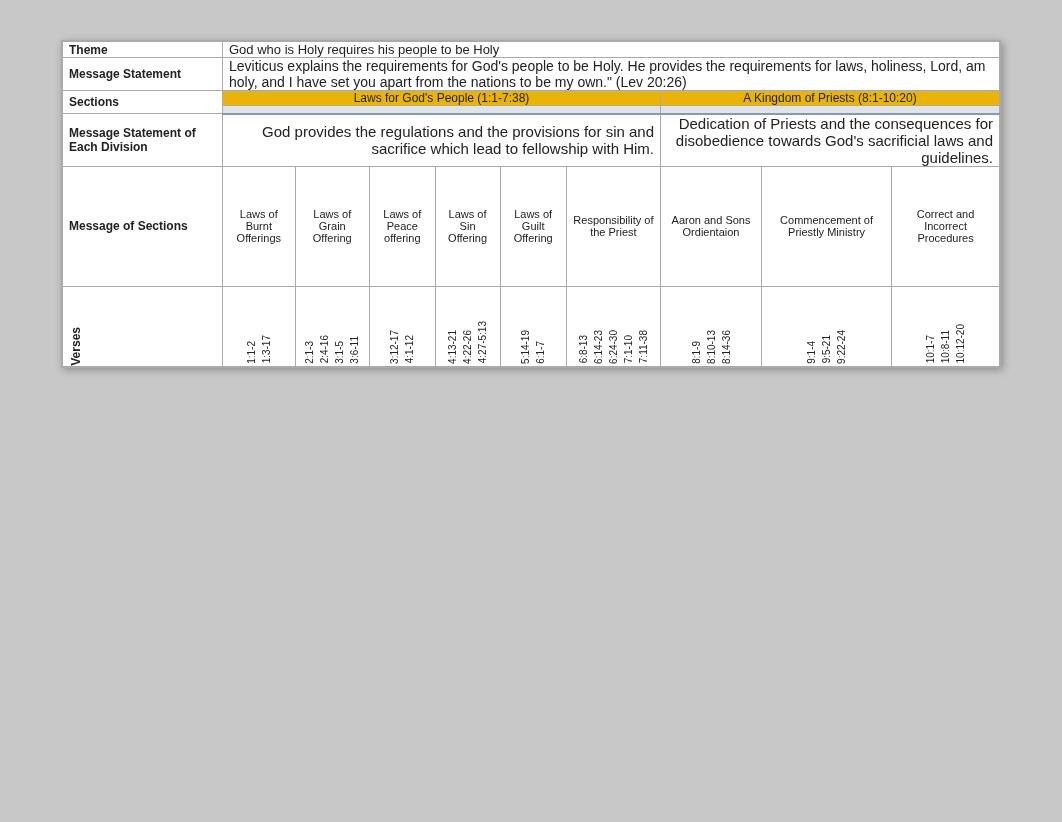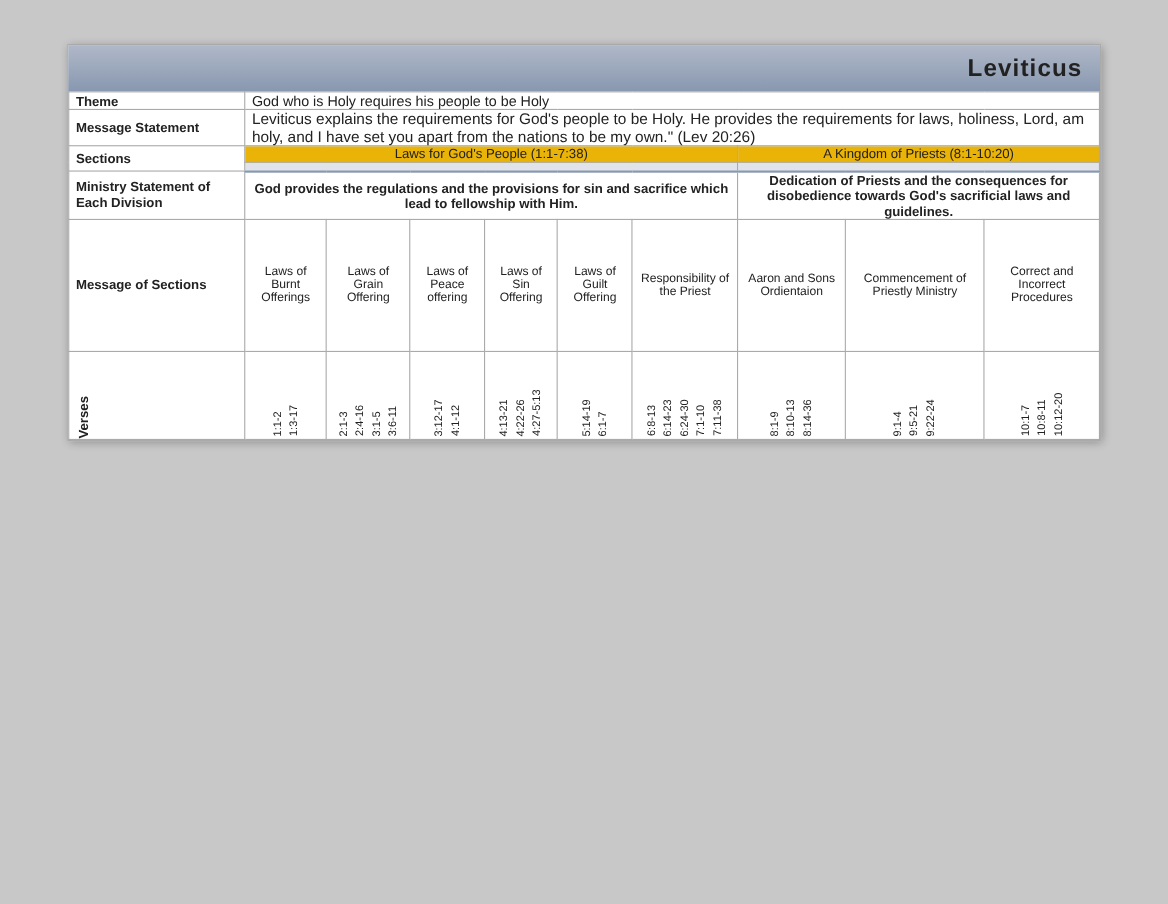--- a/index.html
+++ b/index.html
@@ -55,24 +55,23 @@
       color: #222;
     }
     .section-header {
       text-align: center;
       font-size: 12px;
       color: #222;
       padding: 8px 4px;
       background: #eab308;
     }
     .division-text {
-      font-size: 12px;
-      color: #222;
-      text-align: center;
-      font-weight: bold;
+      font-size: 15px;
+      color: #222;
+      text-align: right;
     }
     .section-cell {
       text-align: center;
       font-size: 11px;
       color: #222;
       vertical-align: middle;
       padding: 4px 2px;
     }
     .verses-label {
       writing-mode: vertical-rl;
@@ -102,23 +101,20 @@
     }
     .verses-row td {
       height: 80px;
       vertical-align: bottom;
     }
   </style>
 </head>
 <body>
 
 <div class="main-container">
-  <div class="title-bar">
-    <span>Leviticus</span>
-  </div>
 
   <table class="table-outer">
 
     <tbody>
         <tr>
       <td class="row-label">Theme</td>
       <td colspan="9" class="theme-value">God who is Holy requires his people to be Holy</td>
     </tr>
 
     <tr>
@@ -130,21 +126,21 @@
       <td class="row-label" rowspan="2">Sections</td>
       <td colspan="6" class="section-header">Laws for God's People (1:1-7:38)</td>
       <td colspan="3" class="section-header">A Kingdom of Priests (8:1-10:20)</td>
     </tr>
     <tr>
       <td colspan="6" style="height:8px; background:#e0e4ea; border-bottom: 2px solid #8898b0;"></td>
       <td colspan="3" style="height:8px; background:#e0e4ea; border-bottom: 2px solid #8898b0;"></td>
     </tr>
 
     <tr>
-      <td class="row-label">Ministry Statement of Each Division</td>
+      <td class="row-label">Message Statement of Each Division</td>
       <td colspan="6" class="division-text">God provides the regulations and the provisions for sin and sacrifice which lead to fellowship with Him.</td>
       <td colspan="3" class="division-text">Dedication of Priests and the consequences for disobedience towards God's sacrificial laws and guidelines.</td>
     </tr>
 
     <tr class="sections-row">
       <td class="row-label">Message of Sections</td>
       <td class="section-cell">
         <span>Laws of Burnt Offerings</span>
       </td>
       <td class="section-cell">

